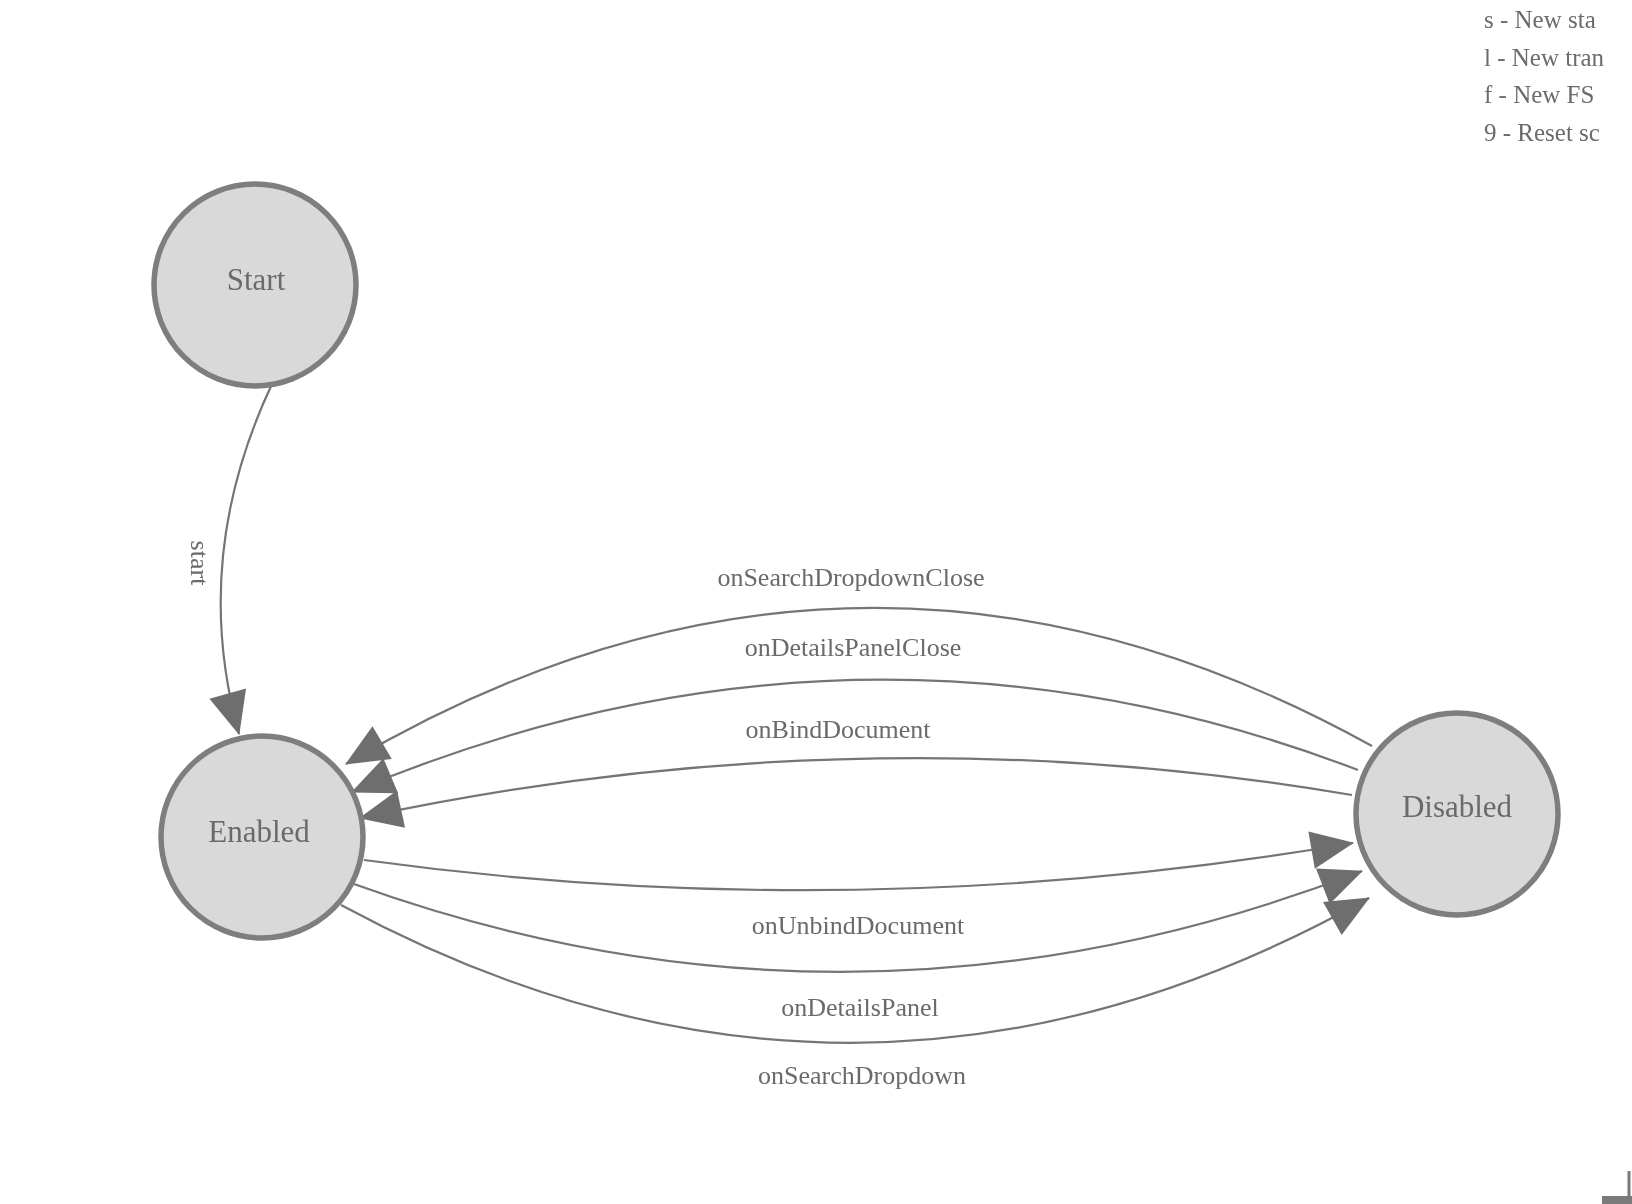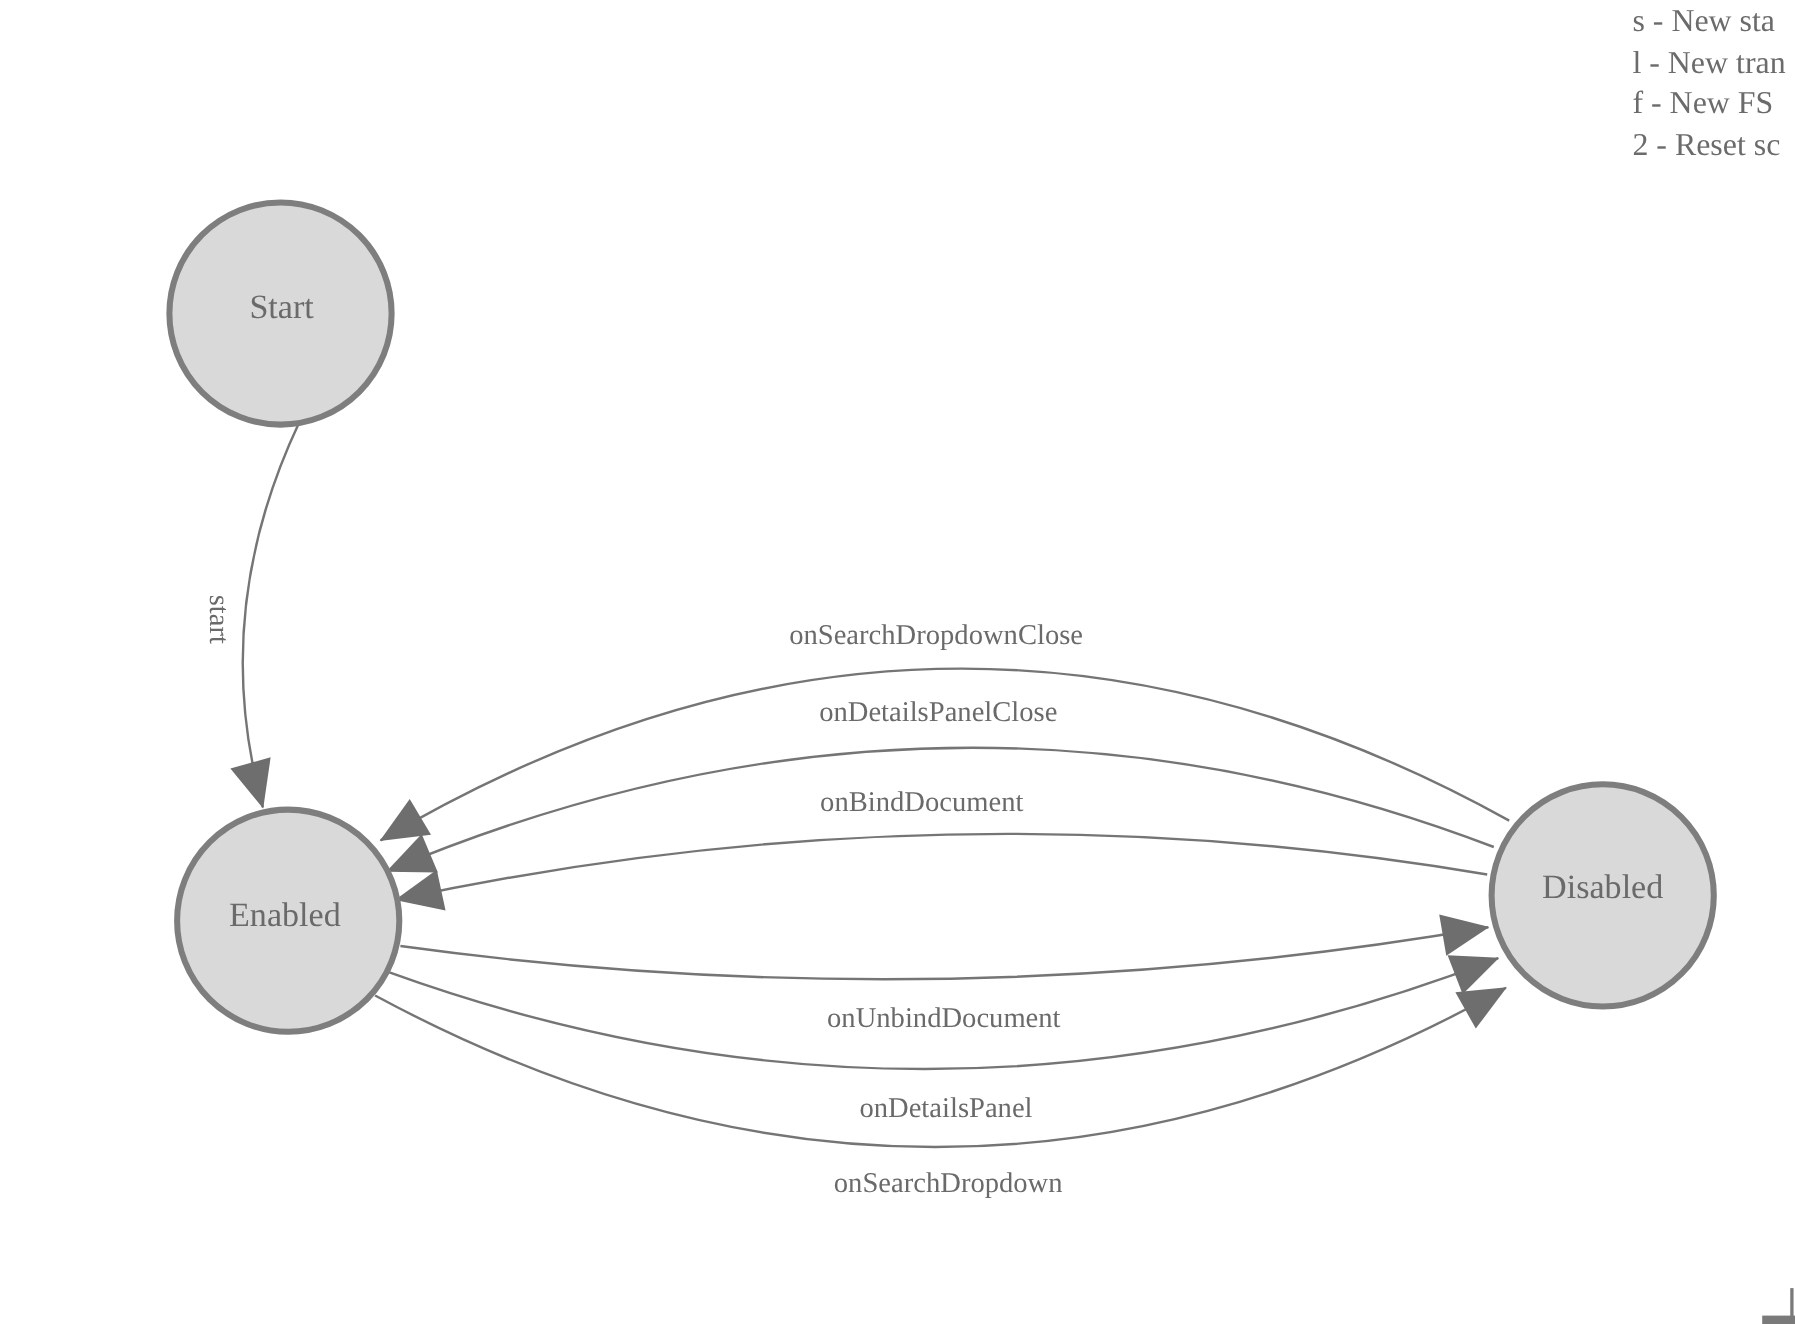--- a/index.html
+++ b/index.html
@@ -19,21 +19,21 @@
     text-anchor:middle;dominant-baseline:central;
     font-family:"Liberation Serif","DejaVu Serif",serif;
   }
   .edge-label{
     fill:#6a6a6a;font-size:26px;
     text-anchor:middle;dominant-baseline:central;
     font-family:"Liberation Serif","DejaVu Serif",serif;
   }
   .legend{
     position:absolute;left:1484px;top:1px;
-    color:#6b6b6b;font-size:29px;line-height:37.7px;
+    color:#6b6b6b;font-size:25px;line-height:37.7px;
     white-space:nowrap;
   }
   .corner{fill:#7a7a7a;}
 </style>
 </head>
 <body>
 
 <div class="stage">
 
   <svg width="1632" height="1204" viewBox="0 0 1632 1204">
@@ -77,16 +77,16 @@
     <g>
       <rect class="corner" x="1627.5" y="1171" width="3" height="33"></rect>
       <rect class="corner" x="1602" y="1196" width="30" height="8"></rect>
     </g>
   </svg>
 
   <div class="legend">
     <div>s - New sta</div>
     <div>l - New tran</div>
     <div>f - New FS</div>
-    <div>2 - Reset sc</div>
+    <div>9 - Reset sc</div>
   </div>
 
 </div>
 
 </body></html>

